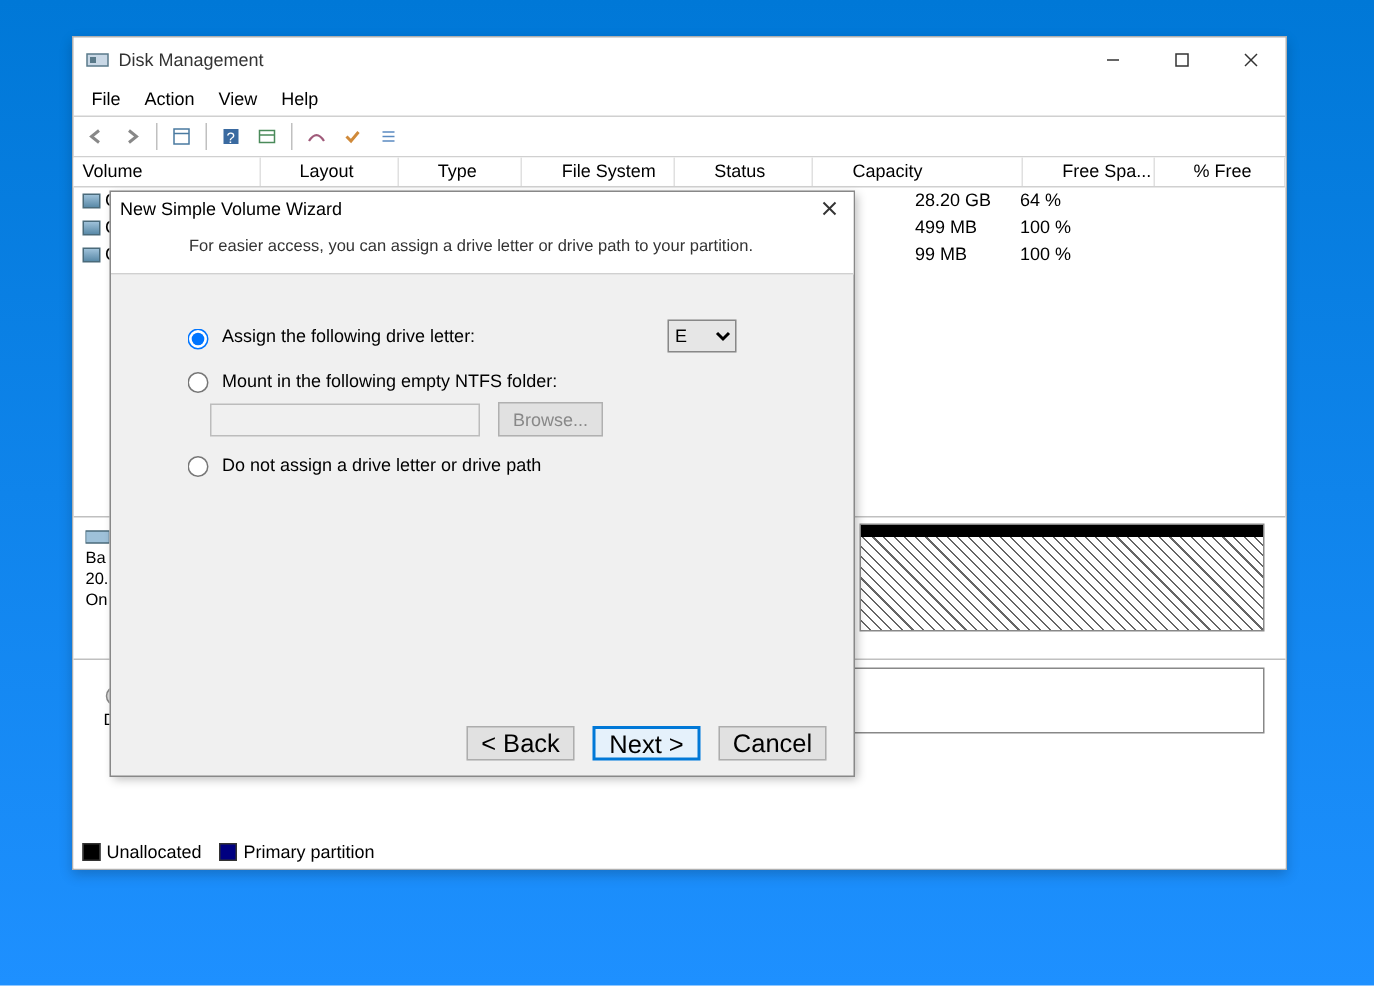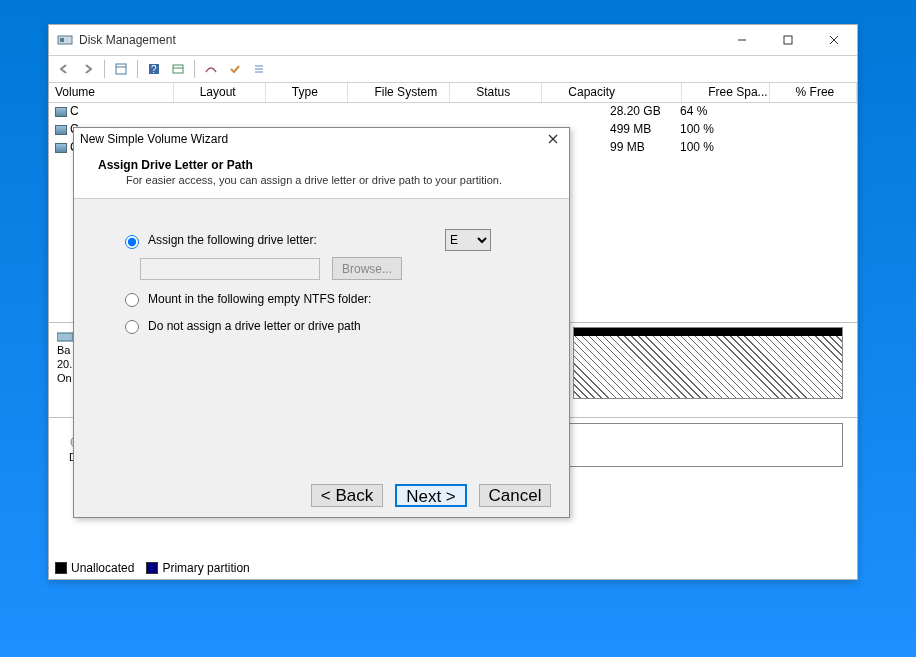--- a/index.html
+++ b/index.html
@@ -74,20 +74,26 @@
         </div>
       <div class="win-btn">
           <svg width="10" height="10">
             <line x1="1" y1="1" x2="9" y2="9" stroke="#333"></line>
             <line x1="9" y1="1" x2="1" y2="9" stroke="#333"></line>
           </svg>
         </div>
     </div>
   </div>
 
+  <div class="menubar">
+    <div class="menuitem">File</div>
+    <div class="menuitem">Action</div>
+    <div class="menuitem">View</div>
+    <div class="menuitem">Help</div>
+  </div>
 
   <div class="toolbar">
     <div class="tb-btn">
         <svg width="14" height="14">
           <path d="M9 3 L4 7 L9 11" fill="none" stroke="#888" stroke-width="2"></path>
         </svg>
       </div>
     <div class="tb-btn">
         <svg width="14" height="14">
           <path d="M5 3 L10 7 L5 11" fill="none" stroke="#888" stroke-width="2"></path>
@@ -221,38 +227,37 @@
   <div class="wiz-titlebar">
     <span class="title">New Simple Volume Wizard</span>
     <span class="wiz-close">
       <svg width="10" height="10">
           <line x1="1" y1="1" x2="9" y2="9" stroke="#333" stroke-width="1.3"></line>
           <line x1="9" y1="1" x2="1" y2="9" stroke="#333" stroke-width="1.3"></line>
         </svg>
     </span>
   </div>
   <div class="wiz-header">
-    <div class="h1">Assign Drive Letter or Path</div>
     <div class="h2">For easier access, you can assign a drive letter or drive path to your partition.</div>
   </div>
   <div class="wiz-body">
     <div class="opt-row">
       <input type="radio" name="opt" checked="" style="">
       <label>Assign the following drive letter:</label>
       <select class="drive-select">
         <option>E</option>
       </select>
     </div>
+    <div class="opt-row">
+      <input type="radio" name="opt" style="">
+      <label>Mount in the following empty NTFS folder:</label>
+    </div>
     <div class="opt-row" style="margin-top:-4px;">
       <input class="folder-input" disabled="" style="">
       <button class="browse-btn" disabled="">Browse...</button>
-    </div>
-    <div class="opt-row">
-      <input type="radio" name="opt" style="">
-      <label>Mount in the following empty NTFS folder:</label>
     </div>
     <div class="opt-row" style="margin-top:6px;">
       <input type="radio" name="opt" style="">
       <label>Do not assign a drive letter or drive path</label>
     </div>
   </div>
   <div class="wiz-footer">
     <button class="wiz-btn">&lt; Back</button>
     <button class="wiz-btn primary">Next &gt;</button>
     <button class="wiz-btn">Cancel</button>

